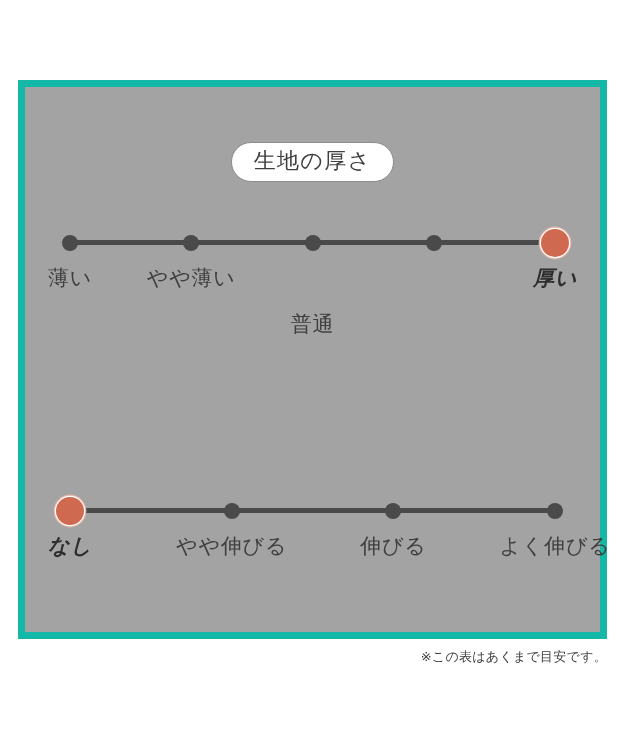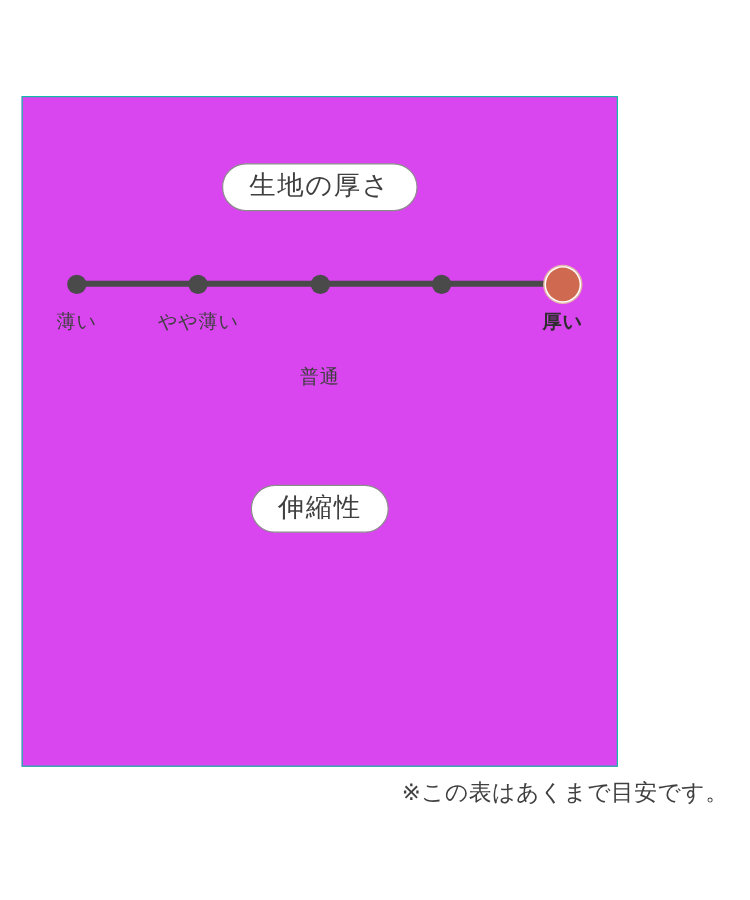--- a/index.html
+++ b/index.html
@@ -13,25 +13,25 @@
     position: relative;
     font-family: "Liberation Sans", "DejaVu Sans", sans-serif;
     color: #3f3f3f;
     overflow: hidden;
   }
 
   #spec-panel {
     position: absolute;
     left: 18px;
     top: 80px;
-    width: 497px;
+    width: 589px;
     height: 559px;
     box-sizing: border-box;
-    border: 1px solid #14b8a6;
-    background: #d946ef;
+    border: 7px solid #14b8a6;
+    background: #a3a3a3;
   }
 
   
   .pill-wrap {
     position: absolute;
     left: 0;
     width: 100%;
     text-align: center;
   }
   .pill {
@@ -94,36 +94,37 @@
     left: 45px;
     right: 45px;
     top: 42px;
     height: 40px;
   }
   .lbl {
     position: absolute;
     top: 0;
     transform: translateX(-50%);
     white-space: nowrap;
-    font-size: 16px;
+    font-size: 21px;
     line-height: 1.2;
     letter-spacing: 0.04em;
     color: #3f3f3f;
   }
   .lbl.active {
     font-weight: bold;
     color: #2e2e2e;
+    font-style: italic;
   }
 
   
   #footnote {
     position: absolute;
     right: 18px;
     top: 648px;
-    font-size: 19px;
+    font-size: 13px;
     letter-spacing: 0.02em;
     color: #3f3f3f;
     white-space: nowrap;
   }
 </style>
 </head>
 <body>
 
 <div id="spec-panel">
 
@@ -141,20 +142,32 @@
       <div class="dot active" style="left: 100%;"></div>
     </div>
     <div class="labels">
       <span class="lbl" style="left: 0%;">薄い</span>
       <span class="lbl" style="left: 25%;">やや薄い</span>
       <span class="lbl" style="left: 50%; margin-top: 46px;">普通</span>
       <span class="lbl active" style="left: 100%;">厚い</span>
     </div>
   </div>
 
-  <div class="pill-wrap" style="top:323px;">
-    <span class="pill">伸縮性</span>
+
+  <div class="scale" id="scale-stretch" style="top:404px;">
+    <div class="track-area">
+      <div class="track-line"></div>
+      <div class="dot active" style="left: 0%;"></div>
+      <div class="dot" style="left: 33.3333%;"></div>
+      <div class="dot" style="left: 66.6667%;"></div>
+      <div class="dot" style="left: 100%;"></div>
+    </div>
+    <div class="labels">
+      <span class="lbl active" style="left: 0%;">なし</span>
+      <span class="lbl" style="left: 33.3333%;">やや伸びる</span>
+      <span class="lbl" style="left: 66.6667%;">伸びる</span>
+      <span class="lbl" style="left: 100%;">よく伸びる</span>
+    </div>
   </div>
-
 
 </div>
 
 <div id="footnote">※この表はあくまで目安です。</div>
 
 </body></html>

